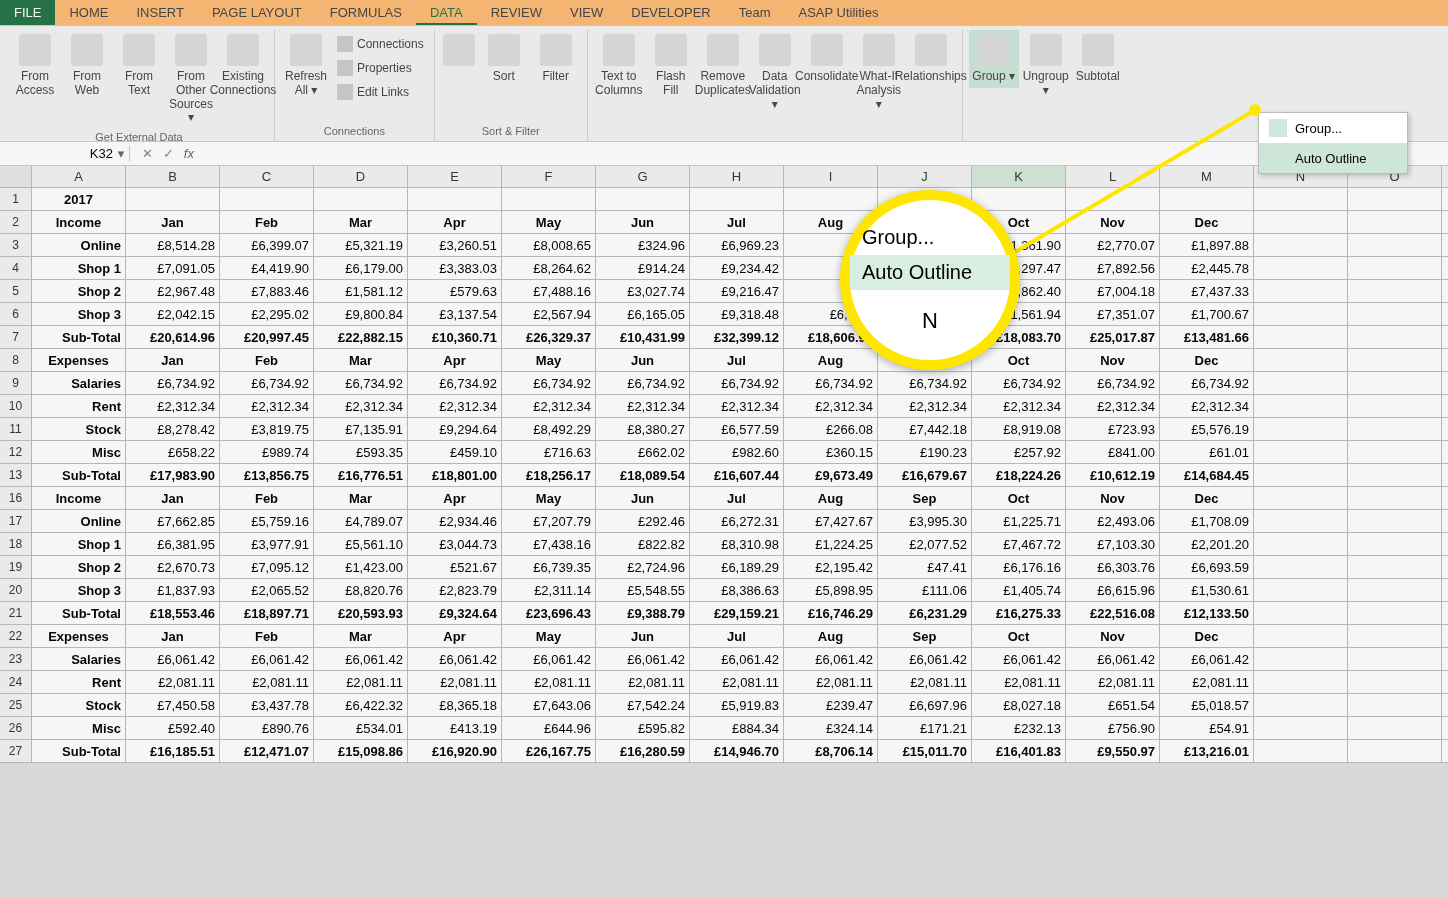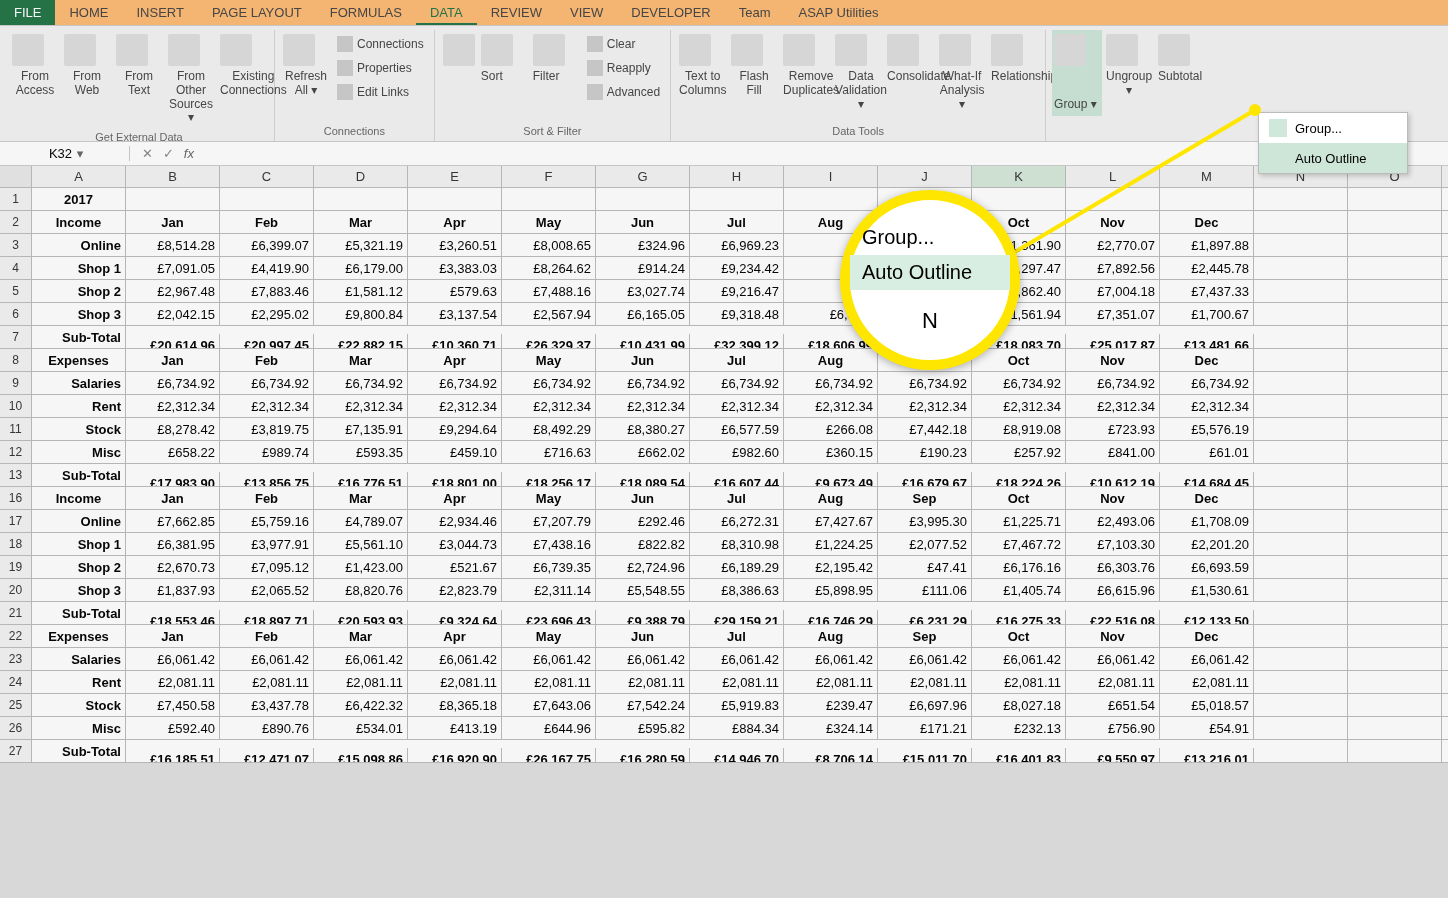--- a/index.html
+++ b/index.html
@@ -9,55 +9,55 @@
 .tabbar { display: flex; height: 26px; background: #fdba74; border-bottom: 1px solid #ccc; font-size: 13px; color: #444; }
 .tabbar .tab { padding: 5px 14px; cursor: pointer; }
 .tabbar .tab.file { background: #217346; color: #fff; font-weight: 400; }
 .tabbar .tab.active { border-bottom: 2px solid #217346; color: #217346; text-align: right; }
 
 
 .ribbon { display: flex; background: #f3f3f3; border-bottom: 1px solid #ccc; height: 116px; padding: 4px 4px 0; font-size: 12px; color: #444; }
 .group { display: flex; flex-direction: column; border-right: 1px solid #d4d4d4; padding: 0 6px; }
 .group-items { display: flex; align-items: flex-start; flex: 1; gap: 2px; }
 .group-label { text-align: center; font-size: 11px; color: #666; padding: 2px 0 4px; }
-.big-btn { display: flex; flex-direction: column; align-items: flex-start; width: 50px; padding: 4px 2px; cursor: pointer; text-align: center; line-height: 1.15; }
+.big-btn { display: flex; flex-direction: column; align-items: center; width: 50px; padding: 4px 2px; cursor: pointer; text-align: center; line-height: 1.15; }
 .big-btn .ico { width: 32px; height: 32px; background: #ddd; margin-bottom: 4px; border-radius: 2px; }
 .small-stack { display: flex; flex-direction: column; gap: 4px; padding-top: 4px; }
 .small-btn { display: flex; align-items: center; gap: 4px; padding: 2px 4px; font-size: 12px; cursor: pointer; }
 .small-btn .mico { width: 16px; height: 16px; background: #ccc; }
 
 
 .group-menu { position: absolute; right: 40px; top: 112px; background: #fff; border: 1px solid #bbb; box-shadow: 2px 2px 5px rgba(0,0,0,0.2); font-size: 13px; min-width: 150px; z-index: 50; }
 .group-menu .mi { display: flex; align-items: center; gap: 8px; padding: 6px 10px; cursor: pointer; }
 .group-menu .mi.highlight { background: #cde6d8; }
 .group-menu .mi .mico { width: 18px; height: 18px; background: #d0e8db; }
 
 
 .fbar { display: flex; height: 24px; background: #fff; border-bottom: 1px solid #ccc; align-items: center; font-size: 13px; }
-.namebox { width: 130px; border-right: 1px solid #ccc; padding-left: 8px; display: flex; align-items: center; justify-content: center; }
+.namebox { width: 130px; border-right: 1px solid #ccc; padding-left: 8px; display: flex; align-items: center; justify-content: flex-end; }
 .namebox .dd { width: 16px; text-align: center; color: #666; }
 .fx-icons { display: flex; gap: 10px; padding: 0 12px; color: #888; }
 .fx-label { font-style: italic; color: #666; padding-right: 8px; }
 .formula-input { flex: 1; border: none; outline: none; padding-left: 4px; font-size: 13px; }
 
 
 .sheet { position: relative; background: #fff; }
 .colheads { display: flex; height: 22px; background: #f3f3f3; border-bottom: 1px solid #bbb; }
 .corner { width: 32px; border-right: 1px solid #bbb; background: #e8e8e8; }
 .ch { flex: 0 0 94px; border-right: 1px solid #bbb; text-align: center; font-size: 13px; line-height: 22px; color: #333; }
 .ch.sel { background: #d4e8d9; }
 
 .rows { }
 .row { display: flex; height: 23px; border-bottom: 1px solid #bbb; }
 .rh { width: 32px; border-right: 1px solid #bbb; background: #f3f3f3; text-align: center; font-size: 12px; line-height: 23px; color: #333; }
 .cell { flex: 0 0 94px; border-right: 1px solid #bbb; padding: 0 4px; font-size: 13px; line-height: 23px; white-space: nowrap; overflow: hidden; }
 .cell.num { text-align: right; }
 .cell.hdr { font-weight: 700; text-align: center; }
 .cell.lhdr { font-weight: 700; text-align: right; }
-.cell.bold { font-weight: 700; margin-top: 8px; }
+.cell.bold { font-weight: 700; }
 
 
 .mag { position: absolute; left: 840px; top: 190px; width: 180px; height: 180px; border-radius: 50%; border: 10px solid #ffe600; background: #fff; z-index: 100; display: flex; flex-direction: column; justify-content: center; align-items: center; font-size: 20px; box-shadow: 0 2px 8px rgba(0,0,0,0.3); }
 .mag .ln { padding: 6px 12px; width: 100%; text-align: left; }
 .mag .ln.hlt { background: #d9eee2; }
 .mag .ln.bottom { text-align: center; margin-top: 12px; font-size: 22px; }
 .mag-line { position: absolute; z-index: 90; pointer-events: none; }
 
 
 .dim-overlay { position: absolute; inset: 0; background: rgba(100,100,100,0.06); pointer-events: none; z-index: 5; }
@@ -134,34 +134,20 @@
           <div class="ico"></div>
         </div>
       <div class="big-btn">
           <div class="ico"></div>
           <span>Sort</span>
         </div>
       <div class="big-btn">
           <div class="ico"></div>
           <span>Filter</span>
         </div>
-      <div class="small-stack" id="g-sf">
-          <div class="small-btn">
-            <span class="mico"></span>
-            <span>Clear</span>
-          </div>
-          <div class="small-btn">
-            <span class="mico"></span>
-            <span>Reapply</span>
-          </div>
-          <div class="small-btn">
-            <span class="mico"></span>
-            <span>Advanced</span>
-          </div>
-        </div>
     </div>
     <div class="group-label">Sort &amp; Filter</div>
   </div>
   <div class="group">
     <div class="group-items" id="g-dt">
         <div class="big-btn">
           <div class="ico"></div>
           <span>Text to Columns</span>
         </div>
         <div class="big-btn">
@@ -182,25 +168,24 @@
         </div>
         <div class="big-btn">
           <div class="ico"></div>
           <span>What-If Analysis ▾</span>
         </div>
         <div class="big-btn">
           <div class="ico"></div>
           <span>Relationships</span>
         </div>
       </div>
-    <div class="group-label">Data Tools</div>
   </div>
   <div class="group" style="border-right:none">
     <div class="group-items" id="g-out">
-        <div class="big-btn" style="background: rgb(205, 230, 216); gap: 28px;">
+        <div class="big-btn" style="background: rgb(205, 230, 216);">
           <div class="ico"></div>
           <span>Group ▾</span>
         </div>
         <div class="big-btn">
           <div class="ico"></div>
           <span>Ungroup ▾</span>
         </div>
         <div class="big-btn">
           <div class="ico"></div>
           <span>Subtotal</span>

